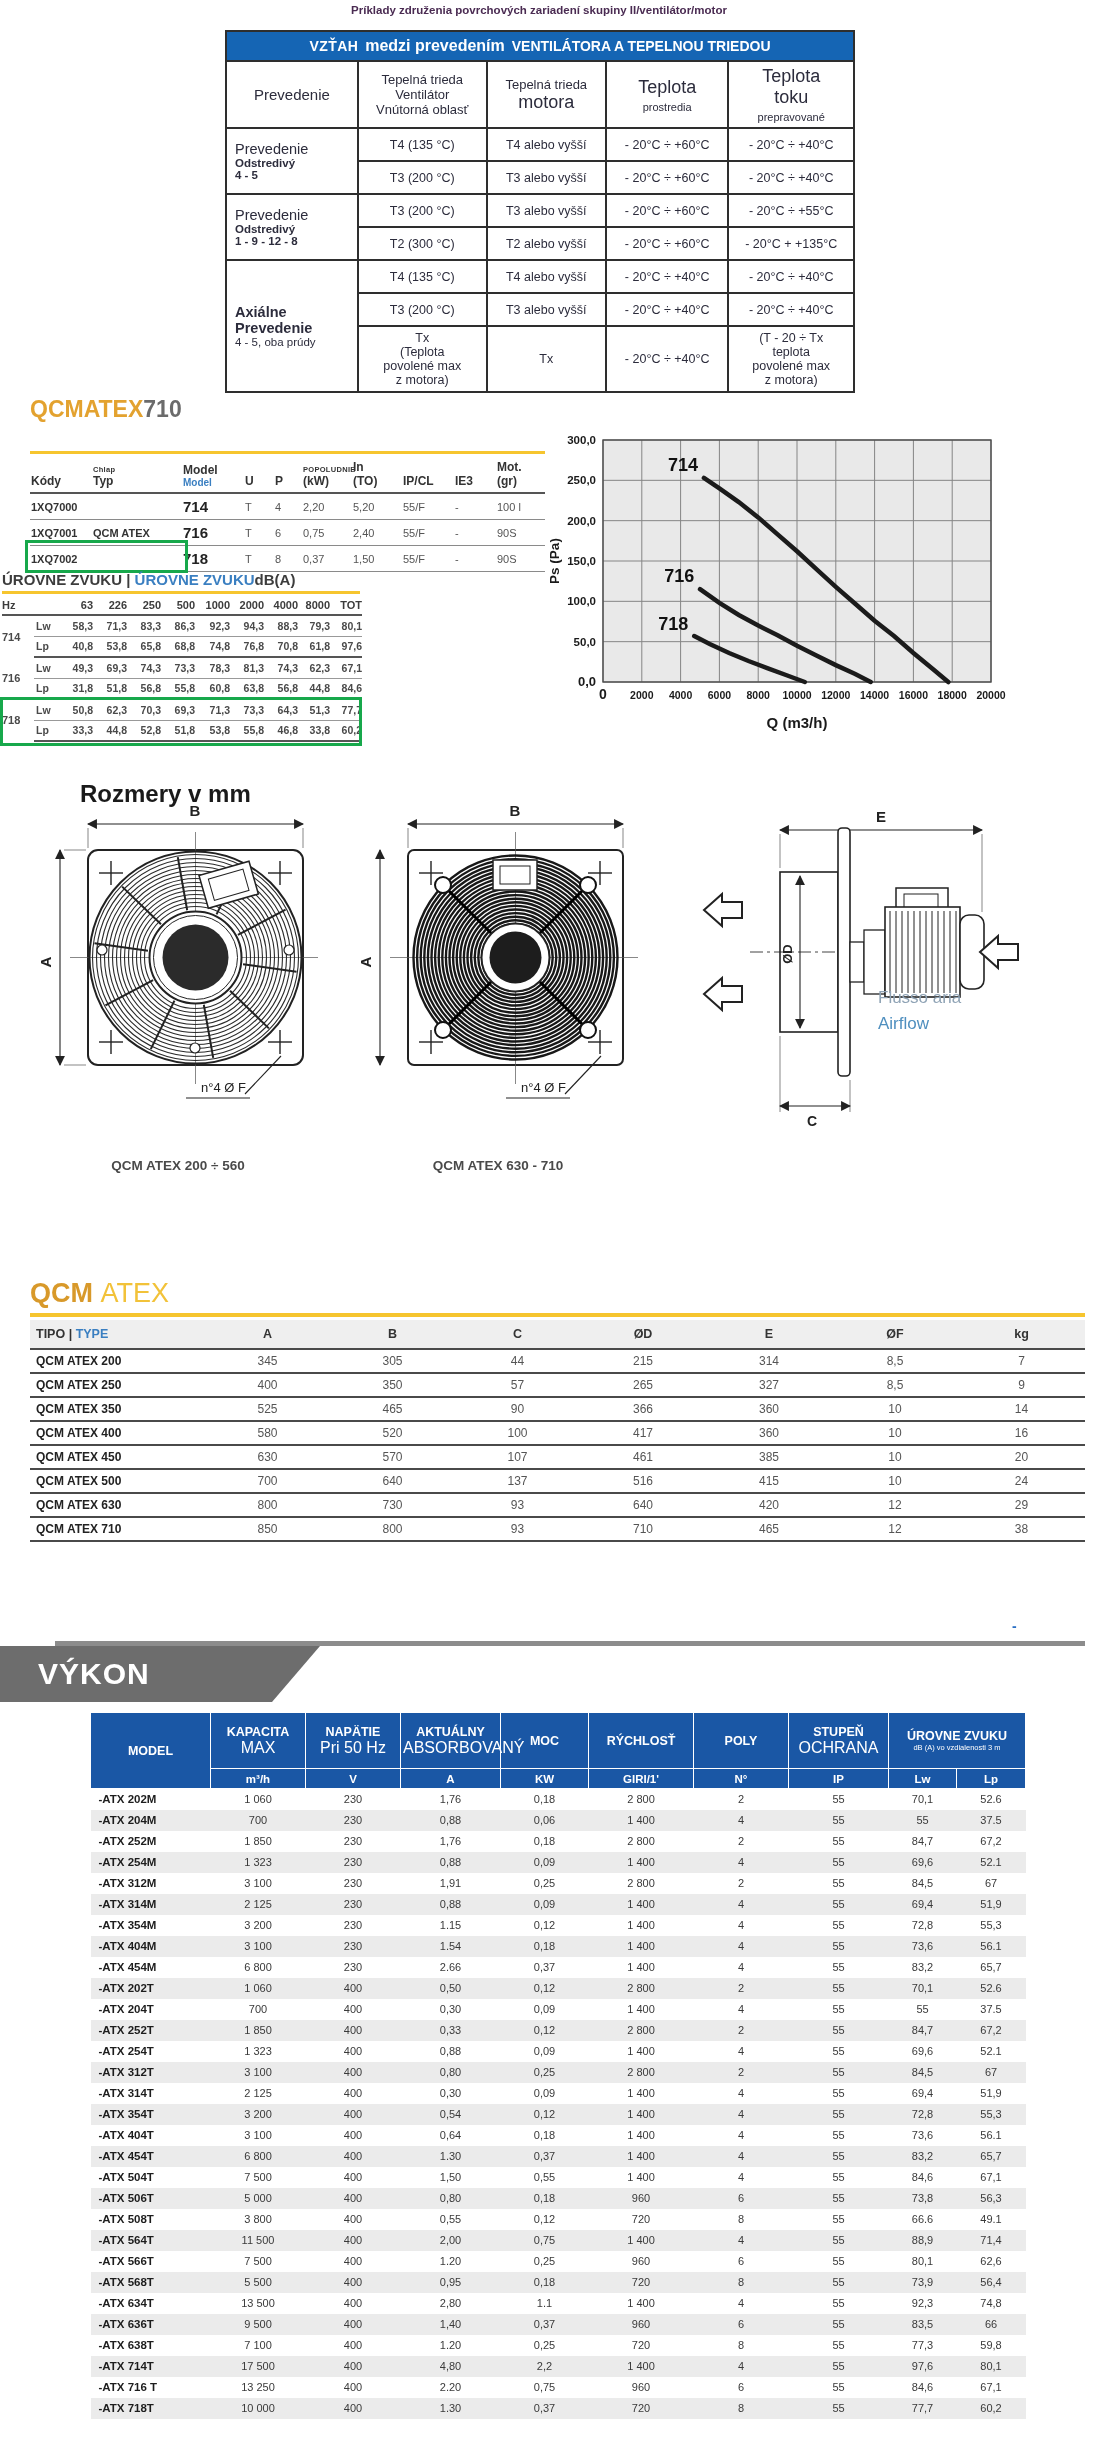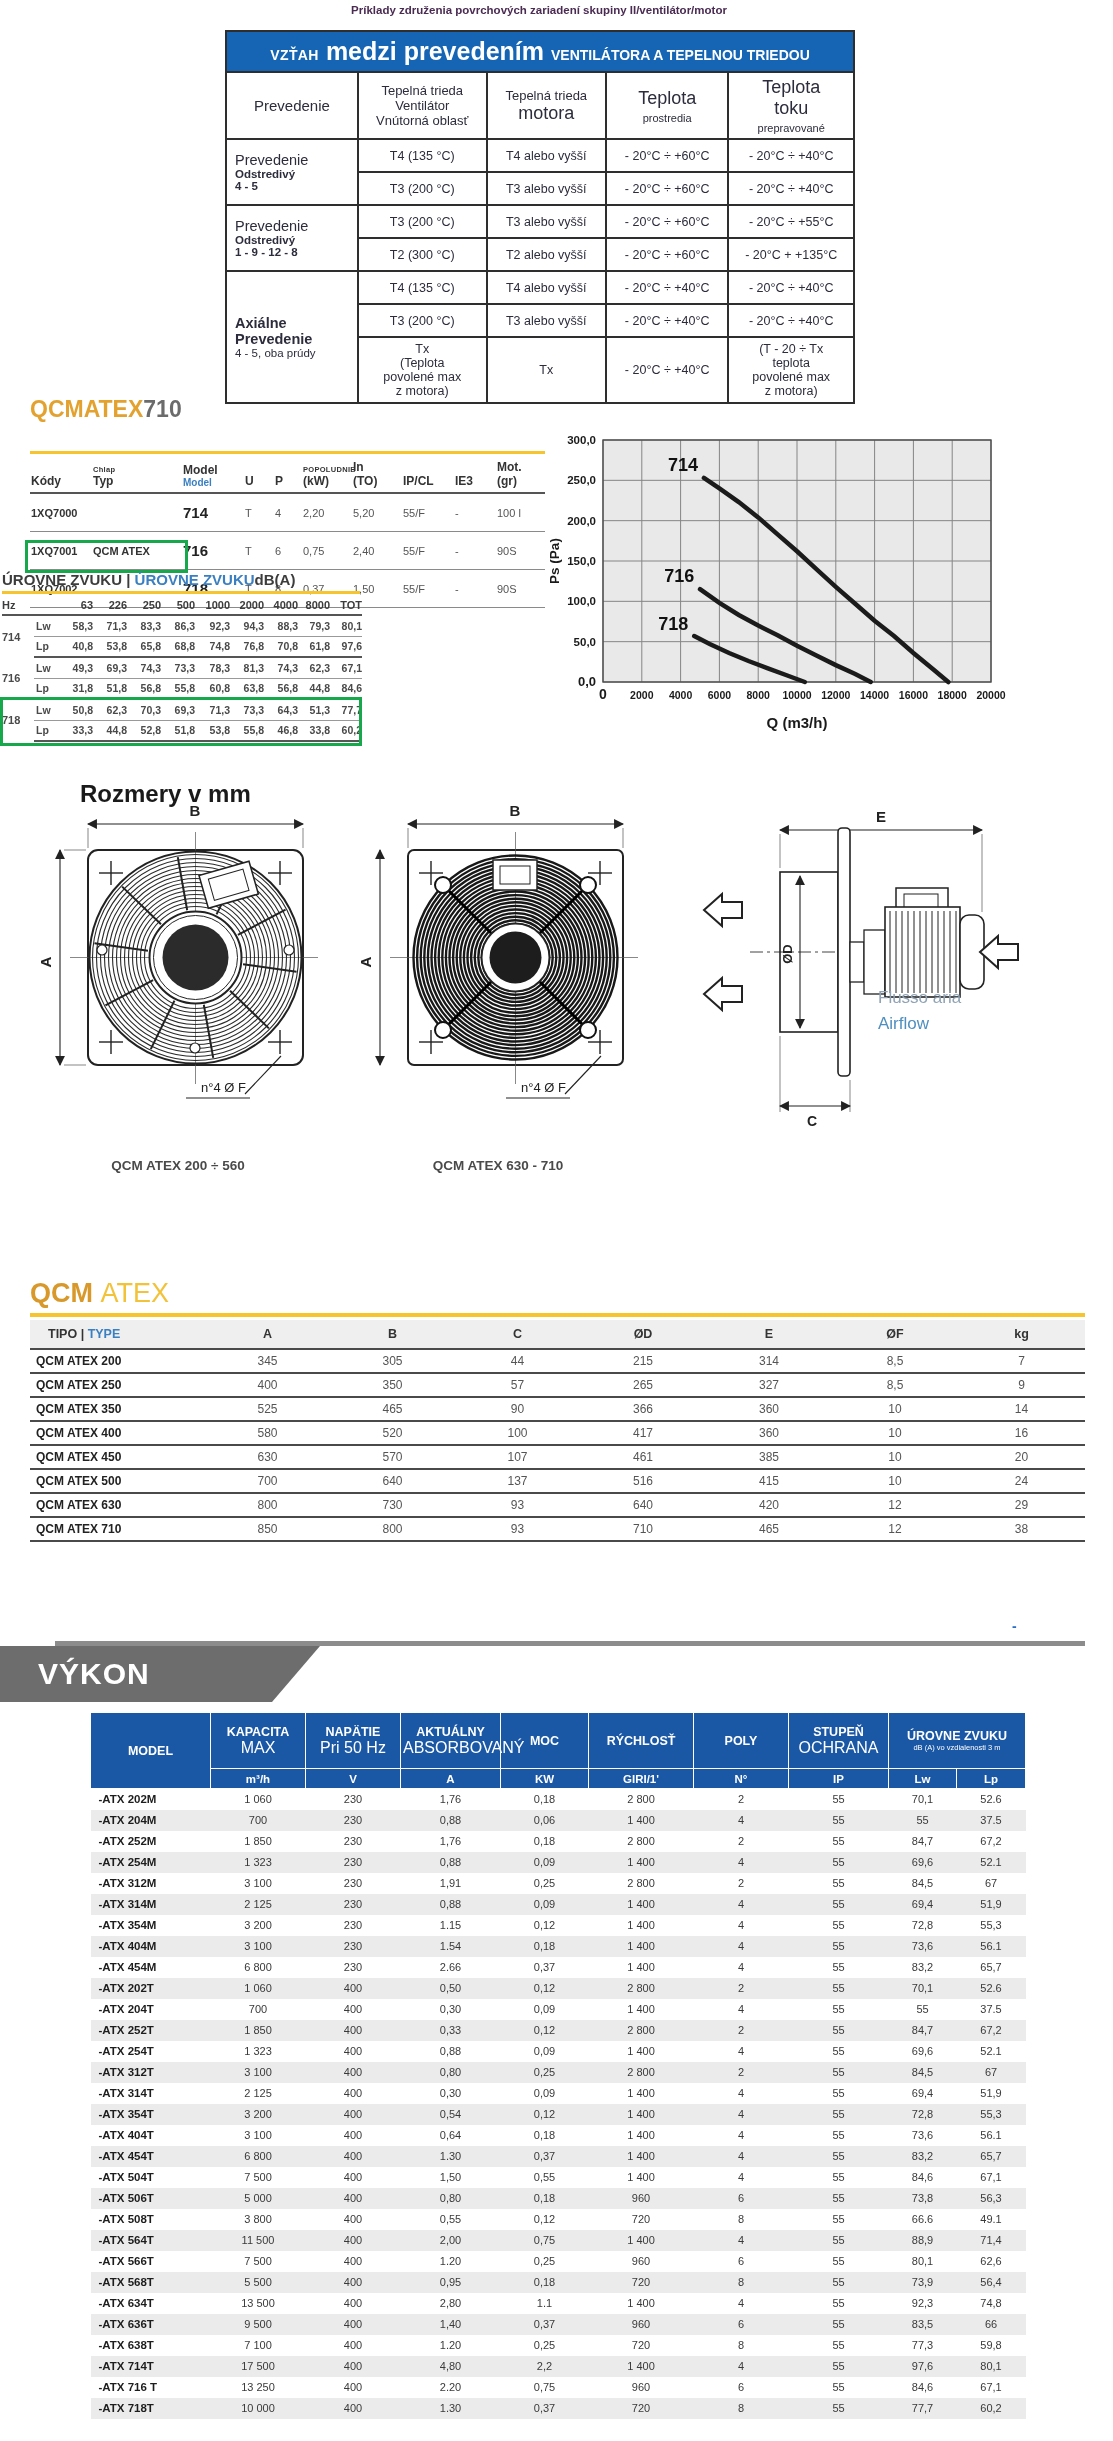--- a/index.html
+++ b/index.html
@@ -8,21 +8,21 @@
 .page{position:relative;width:1113px;height:2441px;background:#fff;overflow:hidden}
 .abs{position:absolute}
 
 
 .top-caption{left:215px;top:4px;width:648px;text-align:center;font-size:11.5px;font-weight:bold;color:#4a2b52}
 
 
 .rel-wrap{left:225px;top:30px;width:630px}
 .rel-title{background:var(--header-blue);color:#fff;text-align:center;padding:5px 2px;border:2px solid #2e2e2e;border-bottom:none;font-weight:bold}
 .rel-title .t1{font-size:14px;letter-spacing:.4px}
-.rel-title .t2{font-size:25px;margin:16px 7px}
+.rel-title .t2{font-size:16px;margin:16px 7px}
 .rel-title .t3{font-size:14px}
 table.rel{border-collapse:collapse;width:100%;table-layout:fixed}
 .rel th,.rel td{border:2px solid #2e2e2e;text-align:center;vertical-align:middle;padding:4px 3px;color:#2c2c3c}
 .rel thead th{height:64px;font-weight:normal}
 .rel .hl-sm{font-size:13px}
 .rel .hl-lg{font-size:18px}
 .rel .hl-xs{font-size:11px;margin-top:3px}
 .rel .hl-md{font-size:15px}
 .rel td.rel-val{font-size:12.5px;white-space:pre-line;height:33px}
 .rel td.rel-group{text-align:left;padding-left:8px}
@@ -35,21 +35,21 @@
 .q710-title{left:30px;top:396px;font-size:23px;font-weight:bold}
 .q710-title .gold{color:var(--gold)}
 .q710-title .gray{color:#6b6b6b}
 .rule-yellow{background:var(--yellow);height:3px}
 .codes-rule{left:30px;top:451px;width:515px}
 table.codes{border-collapse:collapse;table-layout:fixed;left:30px;top:457px;width:515px}
 .codes th{font-size:11px;color:#333;text-align:left;vertical-align:bottom;padding:2px 1px 4px 1px;border-bottom:2px solid #555;height:36px}
 .codes th .xs{font-size:7.5px;letter-spacing:.3px}
 .codes th .blue{color:#3a7fc1;font-size:10px}
 .codes th .md{font-size:12px}
-.codes td{font-size:11px;color:#555;padding:10px 1px;border-bottom:1.5px solid #8a8a8a;height:25px}
+.codes td{font-size:11px;color:#555;padding:4px 1px;border-bottom:1.5px solid #8a8a8a;height:25px}
 .codes td.c-code{font-weight:bold;color:#333}
 .codes td.c-typ{font-weight:bold;color:#333}
 .codes td.c-model{font-size:15px;font-weight:bold;color:#222}
 .green-box{border:3px solid var(--green);background:transparent}
 
 
 .snd-title{left:2px;top:571px;font-size:15px;font-weight:bold;color:#3c3c3c}
 .snd-title .blue{color:#3a7fc1}
 .snd-rule{left:2px;top:591px;width:358px}
 table.snd{border-collapse:collapse;table-layout:fixed;left:2px;top:596px;width:360px}
@@ -73,21 +73,21 @@
 svg .art{stroke:#222;fill:none}
 svg text{font-family:"Liberation Sans",sans-serif}
 
 
 .dims-title{left:30px;top:1278px;font-size:27px;font-weight:bold}
 .dims-title .b{color:#d8992a}
 .dims-title .l{color:#f2c239;font-weight:normal}
 .dims-rule{left:30px;top:1313px;width:1055px;height:4px}
 table.dims{border-collapse:collapse;table-layout:fixed;left:30px;top:1320px;width:1055px}
 .dims th{background:#efefef;font-size:12.5px;color:#333;border-bottom:2px solid #4a4a4a;padding:7px 4px;text-align:center}
-.dims th:first-child{text-align:left;padding-left:18px}
+.dims th:first-child{text-align:left;padding-left:6px}
 .dims th .blue{color:#3a7fc1}
 .dims td{font-size:12px;color:#555;text-align:center;padding:4px;border-bottom:2px solid #4a4a4a;height:23px}
 .dims td.t{font-weight:bold;color:#222;text-align:left;padding-left:6px;font-size:12px}
 
 
 .vykon-bar{left:55px;top:1641px;width:1030px;height:5px;background:#8c8c8c}
 .vykon-ribbon{left:0;top:1646px;width:320px;height:56px;background:var(--ribbon-gray);color:#fff;font-size:30px;font-weight:bold;line-height:56px;padding-left:38px;letter-spacing:1px;clip-path:polygon(0 0,100% 0,calc(100% - 48px) 100%,0 100%)}
 .stray-dash{left:1012px;top:1618px;color:#2a6fc4;font-weight:bold;font-size:14px}
 table.vykon{border-collapse:collapse;table-layout:fixed;left:90px;top:1712px;width:935px}
 .vykon th{background:var(--table-blue);color:#fff;border:1px solid #fff;vertical-align:middle;text-align:center;padding:2px}

